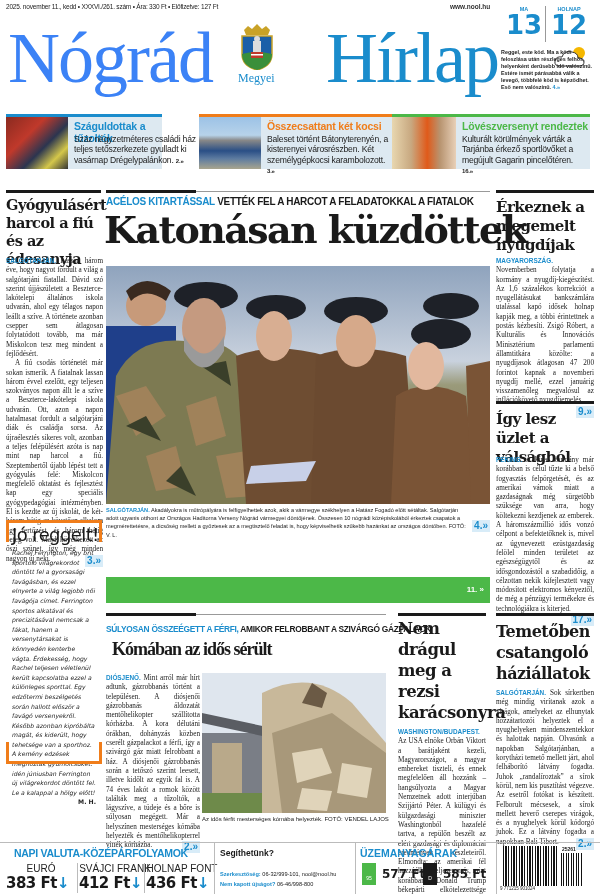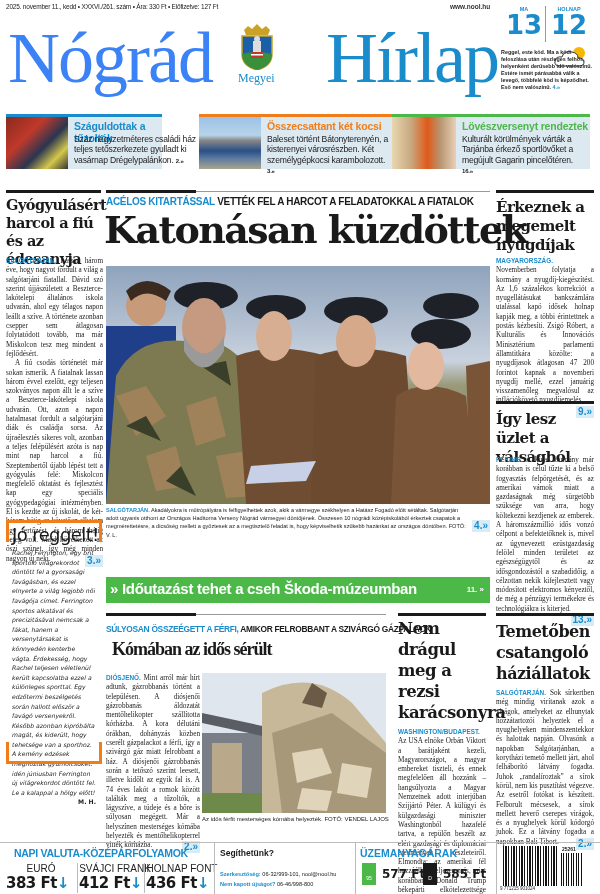--- a/index.html
+++ b/index.html
@@ -166,38 +166,37 @@
     <path d="M360 100 L384 95 L384 238 L365 238 Z" fill="#7a5436"></path>
     <path d="M145 200 L210 195 L200 215 L140 218 Z" fill="#c8d0e8"></path>
   </svg>
 </div>
 <div id="main-caption" class="abs">
   <span class="pageref" style="margin-top:14px">4.»</span>
   <b class="blue">SALGÓTARJÁN.</b>
   <span>Akadályokra is műtrópályára is felfigyelhettek azok, akik a vármegye székhelyen a Hatász Fogadó előtt sétáltak. Salgótarján adott ugyanis otthont az Országos Haditorna Verseny Nógrád vármegyei döntőjének. Összesen 10 nógrádi középiskolából érkeztek csapatok a megmérettetésre, a dicsőség mellett a győztesek az a megtisztelő feladat is, hogy képviselhetik szűkebb hazánkat az országos döntőben. FOTÓ: V. L.</span>
 </div>
 <div id="skoda" class="abs">
-  <span style="position:absolute;left:4px;top:3px;font-size:15px;font-weight:bold;letter-spacing:-0.3px">» Időutazást tehet a cseh Škoda-múzeumban</span>
   <span style="position:absolute;right:6px;top:8px;font-size:8px;font-weight:bold">11. »</span>
 </div>
 
 <div class="abs rcol rule-thick" style="top:190px"></div>
 <h2 class="abs rcol rh" style="top:198px">Érkeznek a megemelt nyugdíjak</h2>
 <div class="abs rcol body-text" style="top:256px">
   <span class="loc">MAGYARORSZÁG.</span>
   <span>Novemberben folytatja a kormány a nyugdíj-kiegészítést. Az 1,6 százalékos korrekciót a nyugellátásukat bankszámlára utalással kapó idősek holnap kapják meg, a többi érintettnek a postás kézbesíti. Zsigó Róbert, a Kulturális és Innovációs Minisztérium parlamenti államtitkára közölte: a nyugdíjasok átlagosan 47 200 forintot kapnak a novemberi nyugdíj mellé, ezzel januárig visszamenőleg megvalósul az inflációkövető nyugdíjemelés.</span>
   <span class="pageref">9.»</span>
 </div>
 
 <div class="abs rcol rule-thick" style="top:401px"></div>
 <h2 class="abs rcol rh" style="top:410px">Így lesz üzlet a válságból</h2>
 <div class="abs rcol body-text" style="top:455px">
   <span class="loc">PEKING.</span>
   <span>A kínai kormány már korábban is célul tűzte ki a belső fogyasztás felpörgetését, és az amerikai vámok miatt a gazdaságnak még sürgetőbb szüksége van arra, hogy költekezni kezdjenek az emberek. A háromszázmillió idős vonzó célpont a befektetőknek is, mivel az úgynevezett ezüstgazdaság felölel minden területet az egészségügytől és az idősgondozástól a szabadidőig, a célzottan nekik kifejlesztett vagy módosított elektromos kényeztől, de még a pénzügyi termékekre és technológiákra is kiterjed.</span>
-  <span class="pageref">13.»</span>
+  <span class="pageref">17.»</span>
 </div>
 
 <div id="jo" class="abs">
   <div style="position:absolute;left:0;top:0;width:3px;height:22px;background:#f07d1a"></div>
   <div style="position:absolute;left:0;top:0;width:96px;height:3px;background:#f07d1a"></div>
   <div style="position:absolute;right:0;top:0;width:3px;height:22px;background:#f07d1a"></div>
   <div id="jo-h">Jó reggelt!</div>
   <div id="jo-body">
     <span>Rachel Ferrington, egy brit sportoló világrekordot döntött fel a gyorsasági favágásban, és ezzel elnyerte a világ legjobb női favágója címet. Ferrington sportos alkatával és precizitásával nemcsak a fákat, hanem a versenytársakat is könnyedén kenterbe vágta. Érdekesség, hogy Rachel teljesen véletlenül került kapcsolatba ezzel a különleges sporttal. Egy edzőtermi beszélgetés során hallott először a favágó versenyekről. Később azonban kipróbálta magát, és kiderült, hogy tehetsége van a sporthoz. A kemény edzések meghozták gyümölcsüket: idén júniusban Ferrington új világrekordot döntött fel. Le a kalappal a hölgy előtt!</span>
     <div style="text-align:right;font-weight:bold;font-style:normal">M. H.</div>

